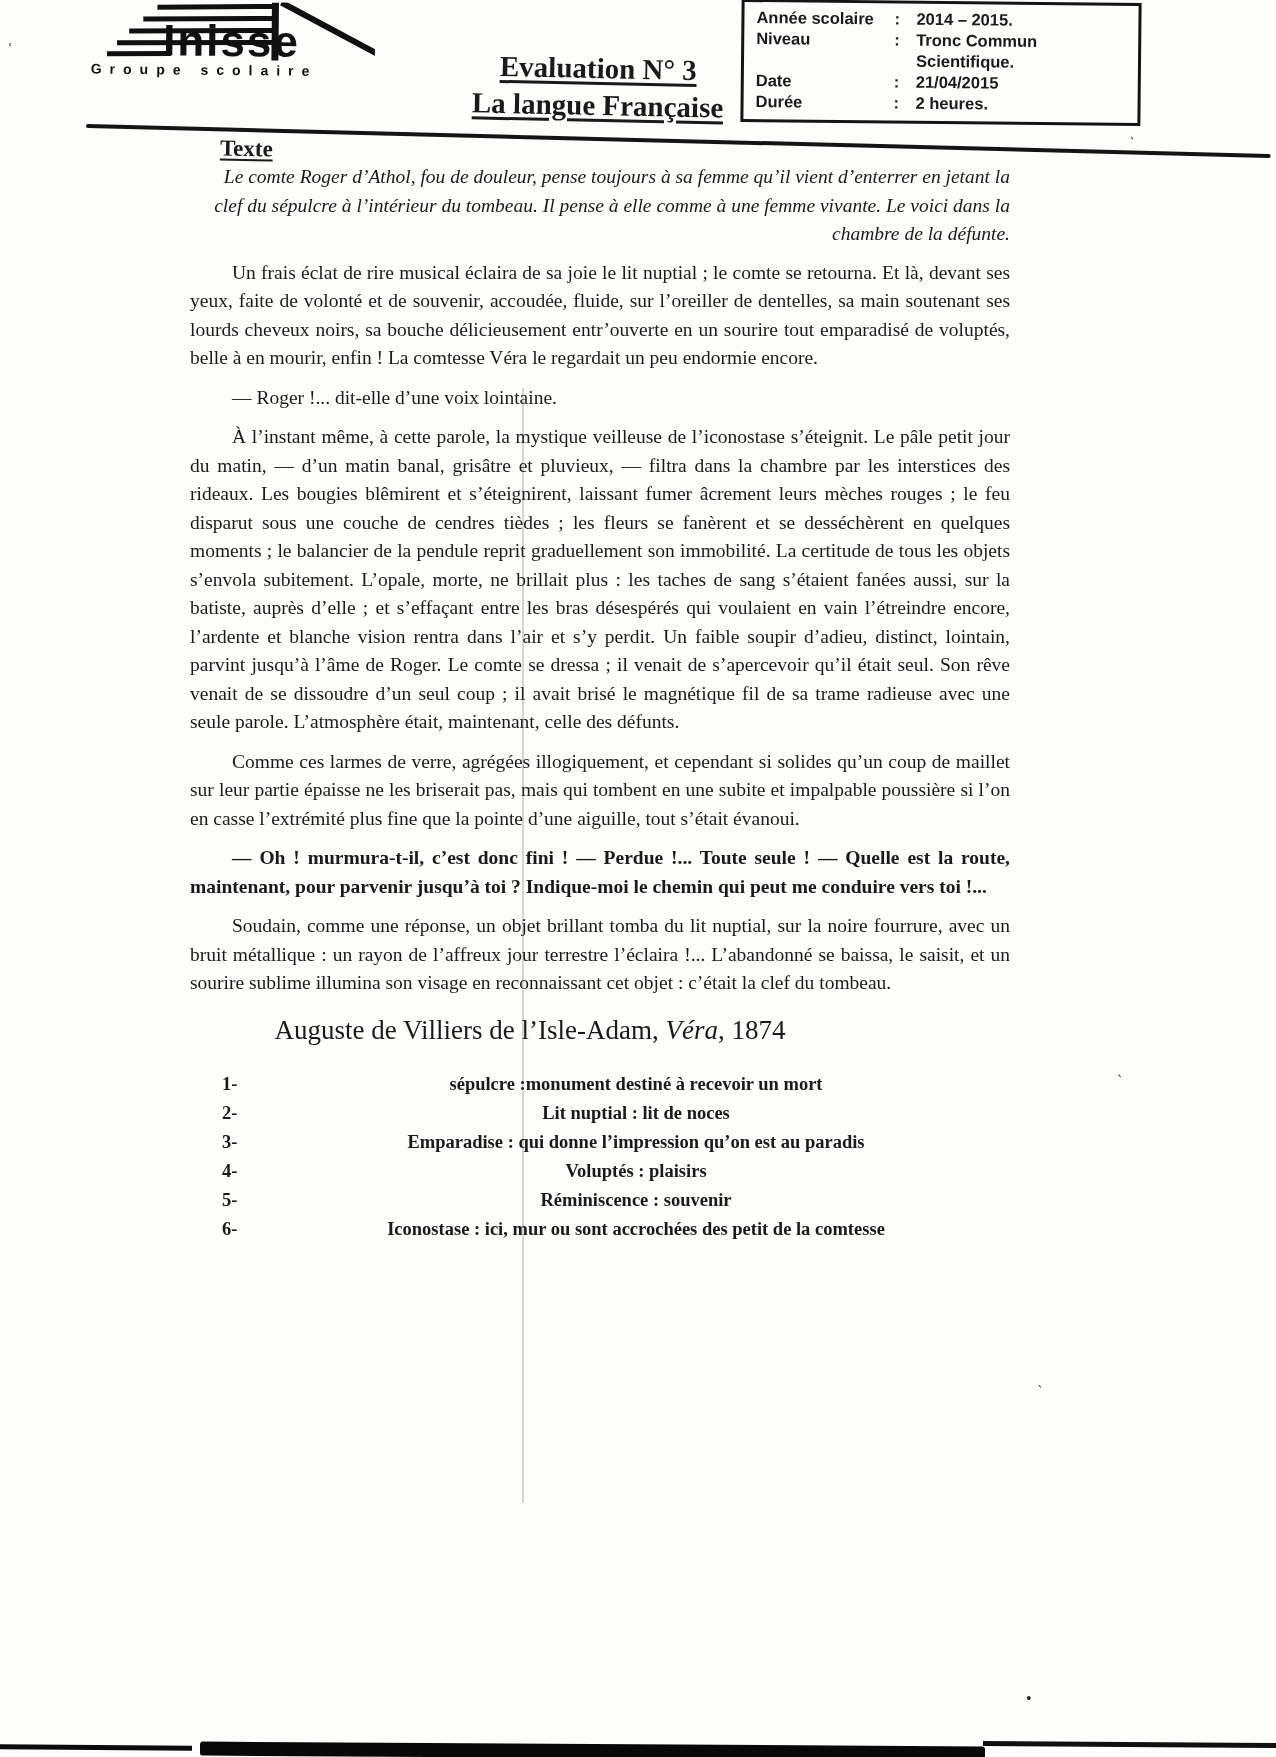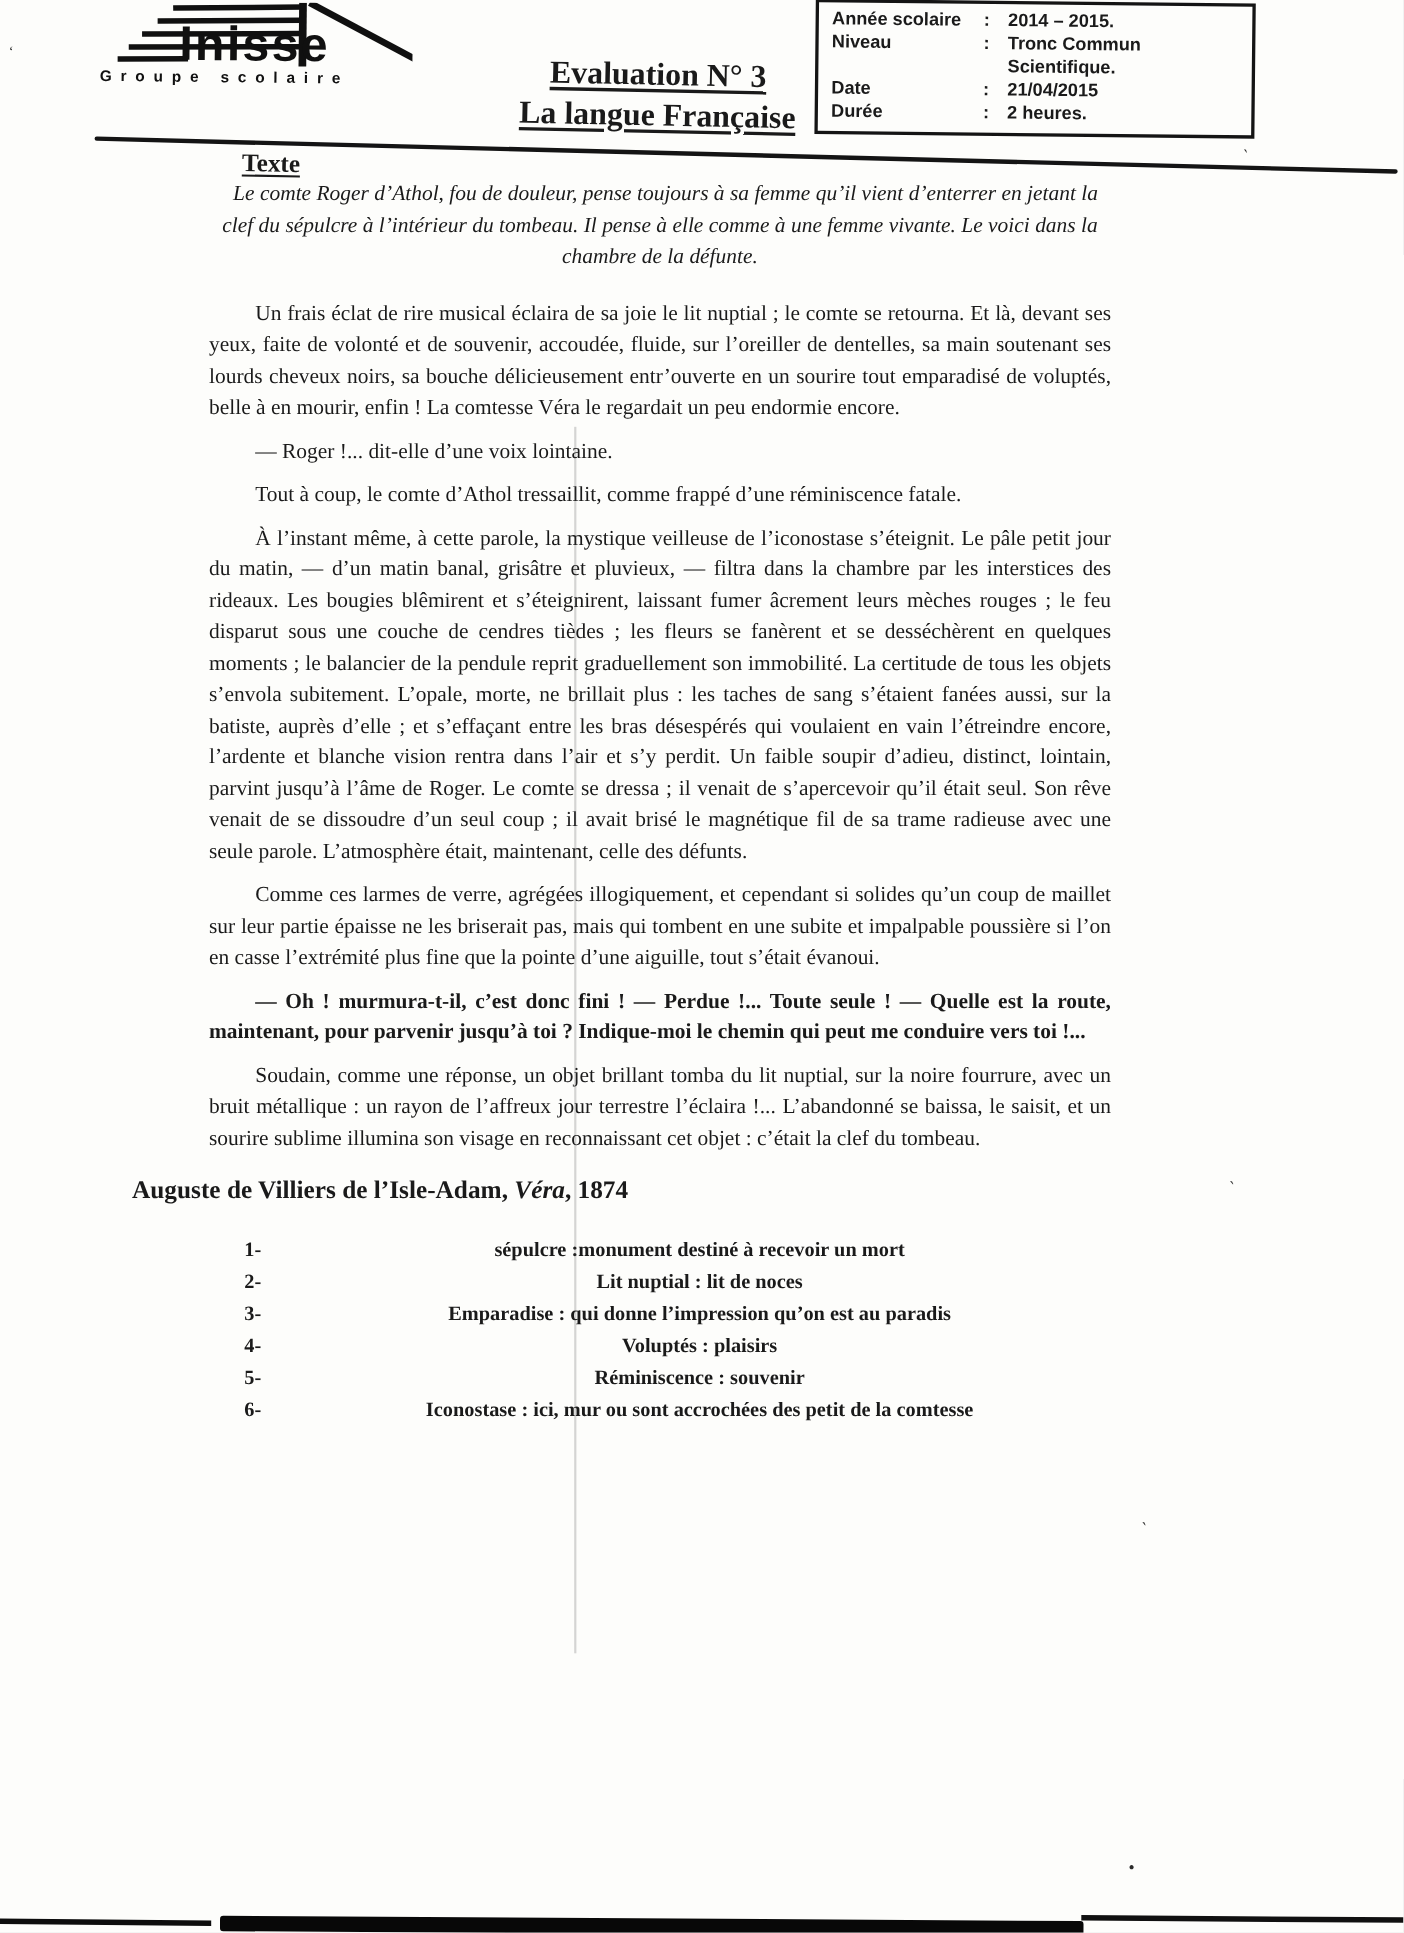--- a/index.html
+++ b/index.html
@@ -56,27 +56,27 @@
     text-decoration:underline; text-decoration-thickness:2px; text-underline-offset:3px;
     transform:rotate(1deg);
   }
 
   
   .body-text {
     position:absolute; left:190px; top:163px; width:820px;
     font-size:19.5px; line-height:28.5px; text-align:justify;
   }
   .body-text p { margin:0 0 11px 0; text-indent:42px; }
-  p.intro { font-style:italic; text-indent:10px; margin-bottom:23px; text-align:center; }
+  p.intro { font-style:italic; text-indent:10px; margin-bottom:10px; text-align:right; }
   p.p-bold { font-weight:bold; }
   .underline-seg { text-decoration:underline; text-decoration-thickness:1.6px; text-underline-offset:3px; }
 
   .author-line {
-    margin:18px 0 0 0; text-align:left; transform:translateX(-70px);
-    font-weight:bold; font-size:23px; text-indent:0;
+    margin:18px 0 0 0; text-align:center; transform:translateX(-70px);
+    font-weight:normal; font-size:27px; text-indent:0;
   }
   .author-line .title-italic { font-style:italic; }
 
   .footnotes { margin:26px 0 0 32px; font-weight:bold; font-size:18.5px; line-height:29px; }
   .fn-row { display:flex; text-align:left; }
   .fn-num { width:40px; flex:none; }
   .fn-text { flex:1;text-align:center; }
 
   
   .crease {
@@ -138,21 +138,20 @@
   </div>
 
   <div class="header-rule"></div>
 
   <div class="texte-heading">Texte</div>
 
   <div class="body-text">
     <p class="intro">Le comte Roger d’Athol, fou de douleur, pense toujours à sa femme qu’il vient d’enterrer en jetant la clef du sépulcre à l’intérieur du tombeau. Il pense à elle comme à une femme vivante. Le voici dans la chambre de la défunte.</p>
     <p>Un frais éclat de rire musical éclaira de sa joie le lit nuptial ; le comte se retourna. Et là, devant ses yeux, faite de volonté et de souvenir, accoudée, fluide, sur l’oreiller de dentelles, sa main soutenant ses lourds cheveux noirs, sa bouche délicieusement entr’ouverte en un sourire tout emparadisé de voluptés, belle à en mourir, enfin ! La comtesse Véra le regardait un peu endormie encore.</p>
     <p>— Roger !... dit-elle d’une voix lointaine.</p>
-    <p>Tout à coup, le comte d’Athol tressaillit, comme frappé d’une réminiscence fatale.</p>
     <p>À l’instant même, à cette parole, la mystique veilleuse de l’iconostase s’éteignit. Le pâle petit jour du matin, — d’un matin banal, grisâtre et pluvieux, — filtra dans la chambre par les interstices des rideaux. Les bougies blêmirent et s’éteignirent, laissant fumer âcrement leurs mèches rouges ; le feu disparut sous une couche de cendres tièdes ; les fleurs se fanèrent et se desséchèrent en quelques moments ; le balancier de la pendule reprit graduellement son immobilité. La certitude de tous les objets s’envola subitement. L’opale, morte, ne brillait plus : les taches de sang s’étaient fanées aussi, sur la batiste, auprès d’elle ; et s’effaçant entre les bras désespérés qui voulaient en vain l’étreindre encore, l’ardente et blanche vision rentra dans l’air et s’y perdit. Un faible soupir d’adieu, distinct, lointain, parvint jusqu’à l’âme de Roger. Le comte se dressa ; il venait de s’apercevoir qu’il était seul. Son rêve venait de se dissoudre d’un seul coup ; il avait brisé le magnétique fil de sa trame radieuse avec une seule parole. L’atmosphère était, maintenant, celle des défunts.</p>
     <p>Comme ces larmes de verre, agrégées illogiquement, et cependant si solides qu’un coup de maillet sur leur partie épaisse ne les briserait pas, mais qui tombent en une subite et impalpable poussière si l’on en casse l’extrémité plus fine que la pointe d’une aiguille, tout s’était évanoui.</p>
     <p class="p-bold">— Oh ! murmura-t-il, c’est donc fini ! — Perdue !... Toute seule ! — Quelle est la route, maintenant, pour parvenir jusqu’à toi ? Indique-moi le chemin qui peut me conduire vers toi !...</p>
     <p>Soudain, comme une réponse, un objet brillant tomba du lit nuptial, sur la noire fourrure, avec un bruit métallique : un rayon de l’affreux jour terrestre l’éclaira !... L’abandonné se baissa, le saisit, et un sourire sublime illumina son visage en reconnaissant cet objet : c’était la clef du tombeau.</p>
 
     <div class="author-line"><span>Auguste de Villiers de l’Isle-Adam, </span><span class="title-italic">Véra</span><span>,  1874</span></div>
 
     <div class="footnotes">
       <div class="fn-row">
         <span class="fn-num">1-</span>

